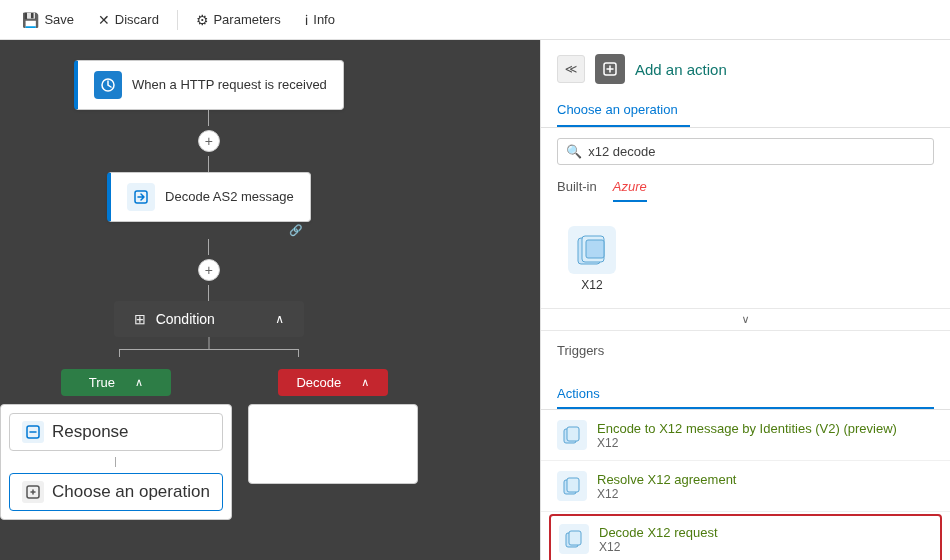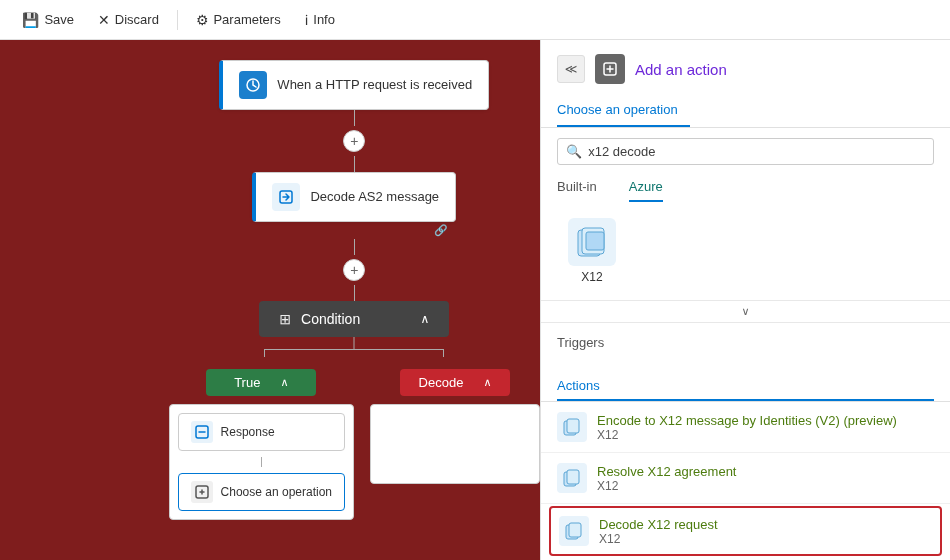--- a/index.html
+++ b/index.html
@@ -20,22 +20,22 @@
     .toolbar-btn .icon { font-size: 14px; }
     .toolbar-divider { width: 1px; height: 20px; background: #ddd; margin: 0 4px; }
 
     
     .main {
       display: flex; flex: 1; overflow: hidden;
     }
 
     
     .canvas {
-      flex: 1; background: #7f1d1d; position: relative; overflow: hidden;
-      display: flex; flex-direction: column; align-items: flex-end; padding: 20px 0;
+      flex: 1; background: #404040; position: relative; overflow: hidden;
+      display: flex; flex-direction: column; align-items: flex-start; padding: 20px 0;
     }
 
     .flow-container {
       display: flex; flex-direction: column; align-items: center; gap: 0;
     }
 
     
     .flow-node {
       display: flex; flex-direction: column; align-items: center;
     }
@@ -107,21 +107,21 @@
     }
 
     .small-node {
       background: #fff; border: 1px solid #ccc; border-radius: 4px;
       padding: 7px 12px; display: flex; align-items: center; gap: 8px;
       width: 100%; cursor: pointer;
     }
     .small-node-icon { width: 22px; height: 22px; border-radius: 3px; display: flex; align-items: center; justify-content: center; font-size: 11px; flex-shrink: 0; }
     .response-icon-bg { background: #e8f3fb; color: #0078d4; }
     .choose-op-icon-bg { background: #f0f0f0; color: #555; }
-    .small-node-text { font-size: 12px; color: #333; }
+    .small-node-text { font-size: 17px; color: #333; }
 
     .choose-op-node {
       background: #fff; border: 1.5px solid #0078d4; border-radius: 4px;
       padding: 7px 12px; display: flex; align-items: center; gap: 8px;
       width: 100%; cursor: pointer;
     }
 
     
     .right-panel {
       width: 410px; border-left: 1px solid #e0e0e0; background: #fff;
@@ -135,21 +135,21 @@
     .panel-collapse-btn {
       width: 28px; height: 28px; background: #f0f0f0; border: 1px solid #ddd;
       border-radius: 3px; display: flex; align-items: center; justify-content: center;
       cursor: pointer; font-size: 12px; color: #555; flex-shrink: 0;
     }
     .panel-title-icon {
       width: 30px; height: 30px; background: #666; border-radius: 4px;
       display: flex; align-items: center; justify-content: center;
       color: #fff; font-size: 14px; flex-shrink: 0;
     }
-    .panel-title-text { font-size: 15px; font-weight: 500; color: #6d28d9; }
+    .panel-title-text { font-size: 15px; font-weight: 500; color: #0f766e; }
 
     
     .panel-tabs {
       display: flex; padding: 8px 16px 0 16px; border-bottom: 1px solid #e0e0e0; margin-top: 4px;
     }
     .panel-tab {
       padding: 6px 12px 8px 0; font-size: 13px; color: #555; cursor: pointer;
       border-bottom: 2px solid transparent; margin-right: 8px;
     }
     .panel-tab.active { color: #0078d4; border-bottom-color: #0078d4; font-weight: 500; }
@@ -159,27 +159,27 @@
       margin: 10px 16px; display: flex; align-items: center;
       border: 1px solid #ccc; border-radius: 3px; padding: 5px 8px; gap: 6px;
     }
     .search-box input {
       border: none; outline: none; flex: 1; font-size: 13px; color: #404040;
     }
     .search-icon { color: #666; font-size: 13px; }
 
     
     .connector-tabs {
-      display: flex; padding: 0 16px; gap: 32px; 
+      display: flex; padding: 0 16px; gap: 16px; margin-bottom: 8px;
     }
     .connector-tab {
       font-size: 13px; padding: 4px 0 6px 0; cursor: pointer;
       color: #555; border-bottom: 2px solid transparent;
     }
-    .connector-tab.active { color: #0f766e; border-bottom-color: #0078d4; font-weight: 500; }
+    .connector-tab.active { color: #ef4444; border-bottom-color: #0078d4; font-weight: 500; font-style: italic; }
 
     
     .x12-section {
       padding: 8px 16px; border-bottom: 1px solid #e8e8e8;
     }
     .x12-card {
       display: flex; flex-direction: column; align-items: center;
       width: 70px; padding: 8px; cursor: pointer; border-radius: 4px;
     }
     .x12-icon {

